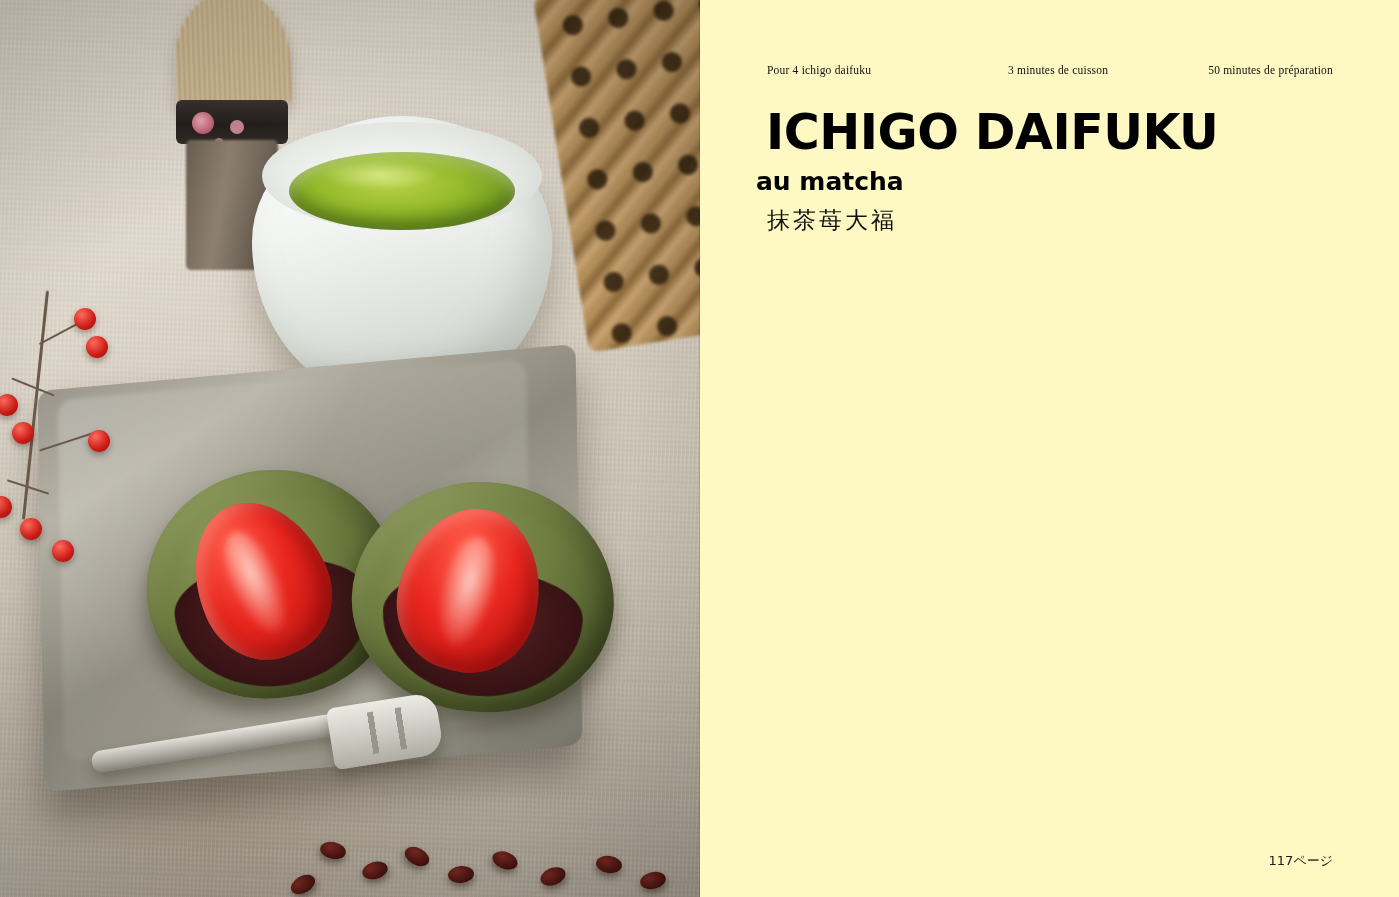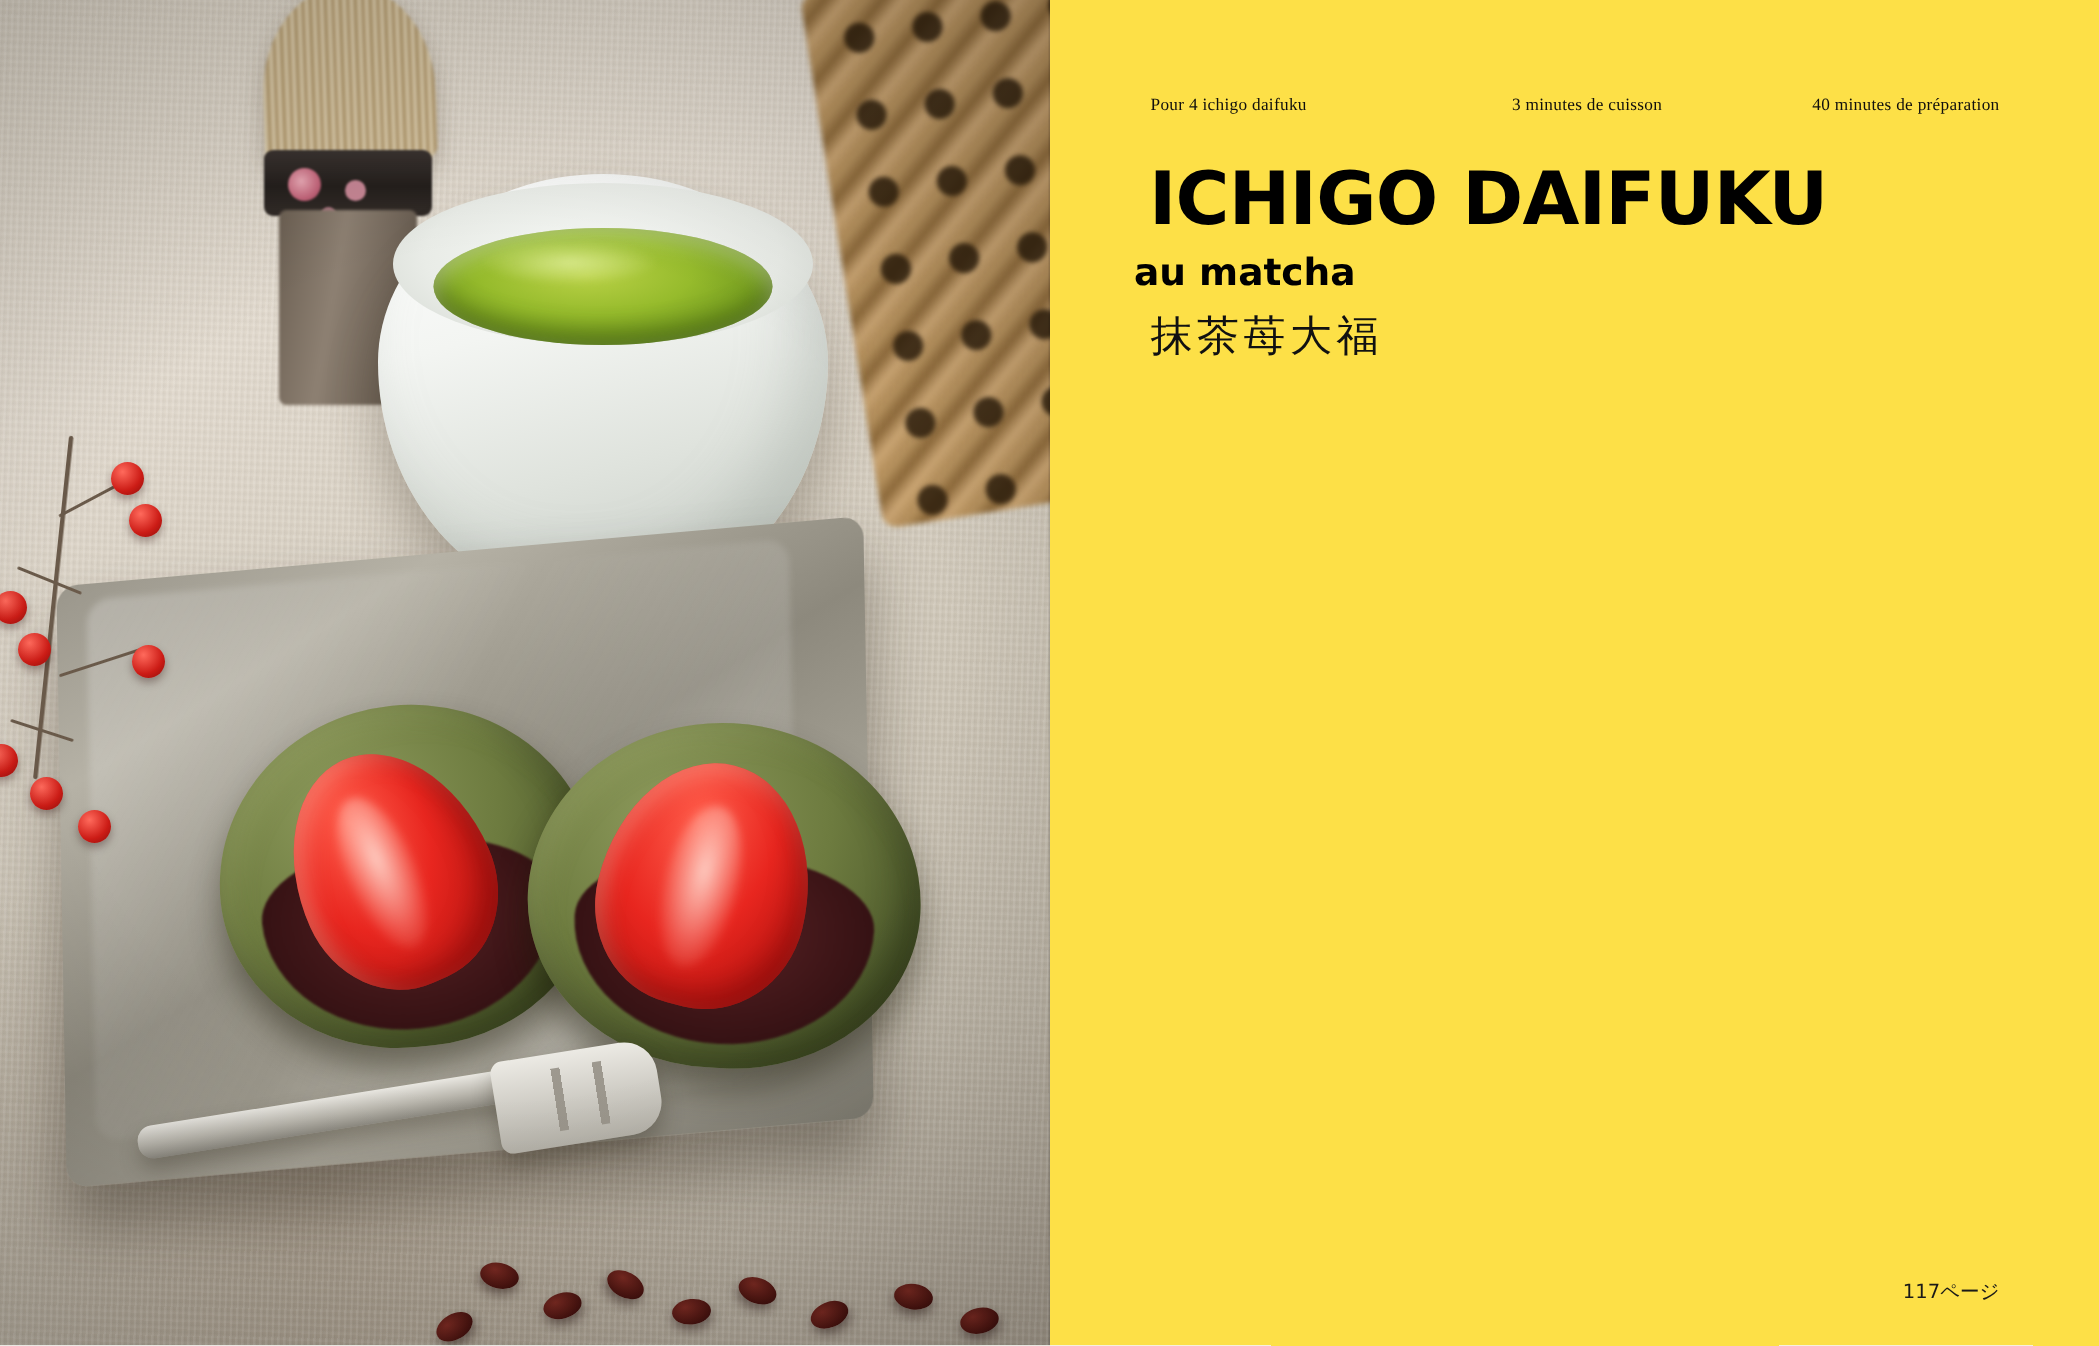--- a/index.html
+++ b/index.html
@@ -208,21 +208,21 @@
   
   .bean {
     position:absolute; width:26px; height:17px; border-radius:50%;
     background: radial-gradient(ellipse at 35% 30%, #7a2a22, #4a1410 65%, #2d0a08);
     box-shadow: 0 4px 7px rgba(30,12,8,0.45);
   }
 
   
   .text-page {
     position:absolute; left:700px; top:0; width:699px; height:897px;
-    background:#fde047;
+    background:#fef9c3;
     color:#100f0d;
   }
   .meta-row {
     position:absolute; left:67px; top:64px; width:566px;
     display:flex; justify-content:space-between;
     font-size: 11.5px; letter-spacing:.2px;
   }
   .meta-item { white-space:nowrap; }
   .meta-row .m1 { flex: 0 0 auto; }
   .meta-row .m2 { position:absolute; left:231px;margin-left:10px; }
@@ -241,21 +241,21 @@
   .subtitle {
     position:absolute; left:56px; top:167px;
     font-family: "DejaVu Sans", sans-serif;
     font-weight: 700;
     font-size: 25px;
     color:#000;
   }
   .jp-title {
     position:absolute; left:67px; top:205px;
     font-family: "DejaVu Sans", sans-serif;
-    font-size: 28px;
+    font-size: 23px;
     letter-spacing: 3px;
     color:#111;
   }
   .footer-right {
     position:absolute; right:66px; top:852px;
     font-size: 13px; color:#1a1a18;
     font-family: "DejaVu Sans", sans-serif;
   }
   .spine {
     position:absolute; left:699px; top:0; width:1px; height:897px;
@@ -330,21 +330,21 @@
     <div class="vignette"></div>
   </div>
 
   <div class="spine"></div>
 
   <div class="text-page">
 
     <div class="meta-row">
       <span class="meta-item m1">Pour 4 ichigo daifuku</span>
       <span class="meta-item m2">3 minutes de cuisson</span>
-      <span class="meta-item m3">40 minutes de préparation</span>
+      <span class="meta-item m3">50 minutes de préparation</span>
     </div>
 
     <div class="title">ICHIGO DAIFUKU</div>
     <div class="subtitle">au matcha</div>
     <div class="jp-title">抹茶苺大福</div>
 
     <div class="footer-right">117ページ</div>
   </div>
 
 </div>

